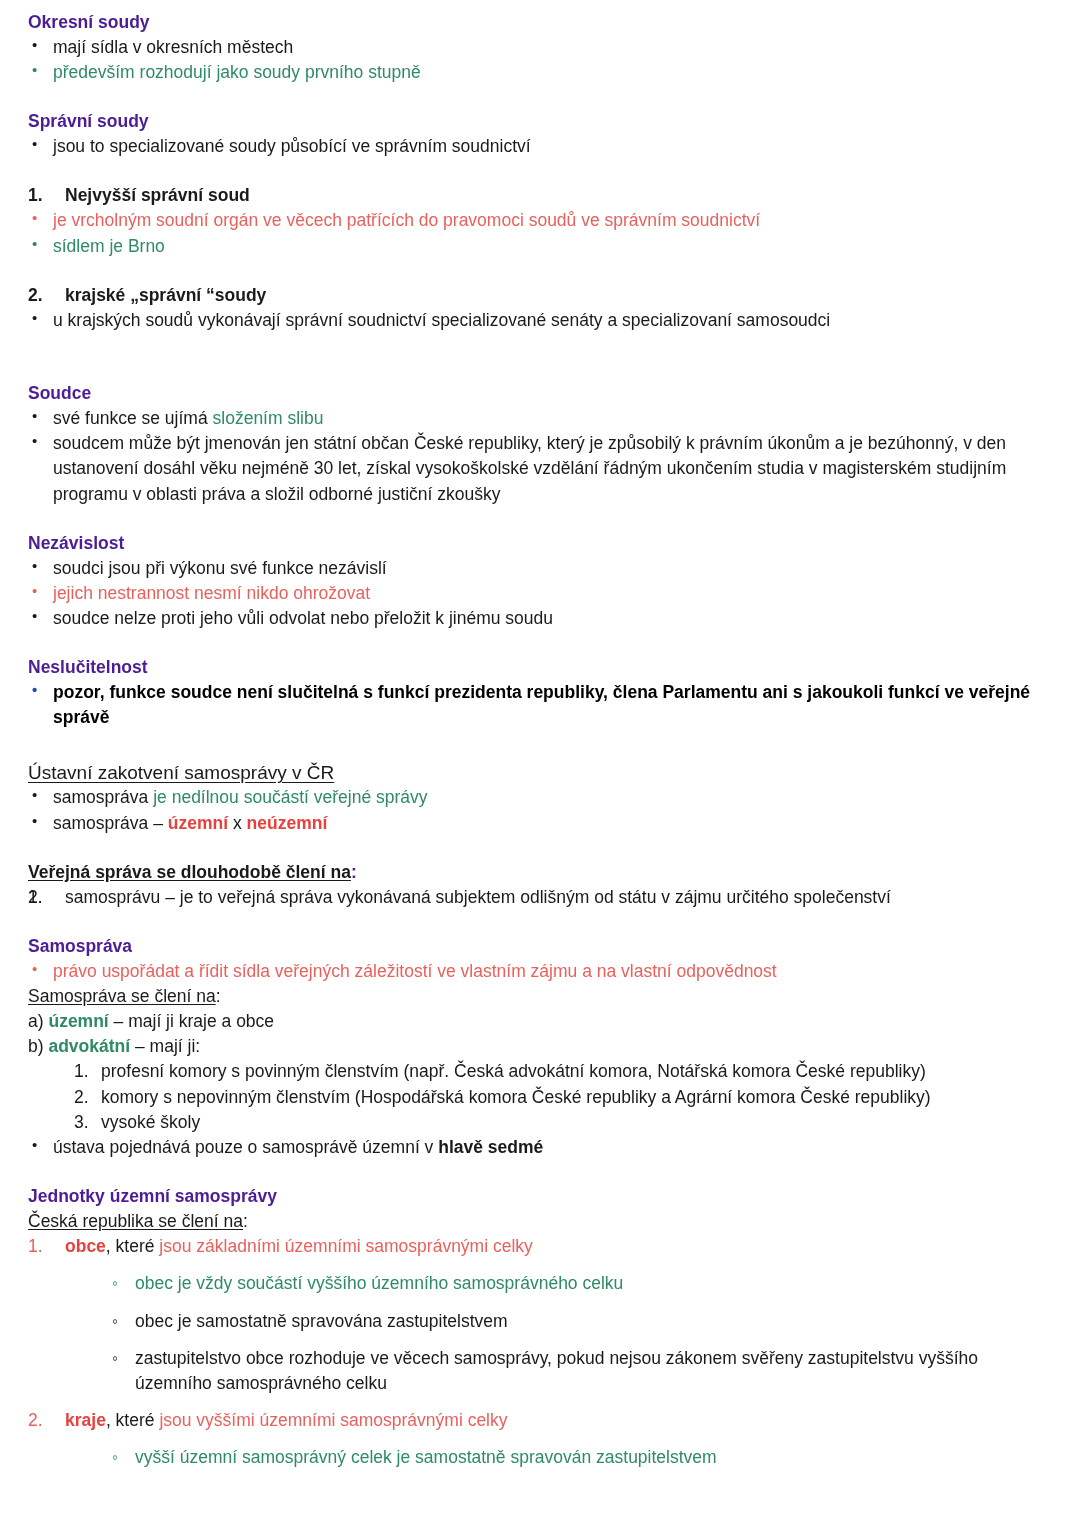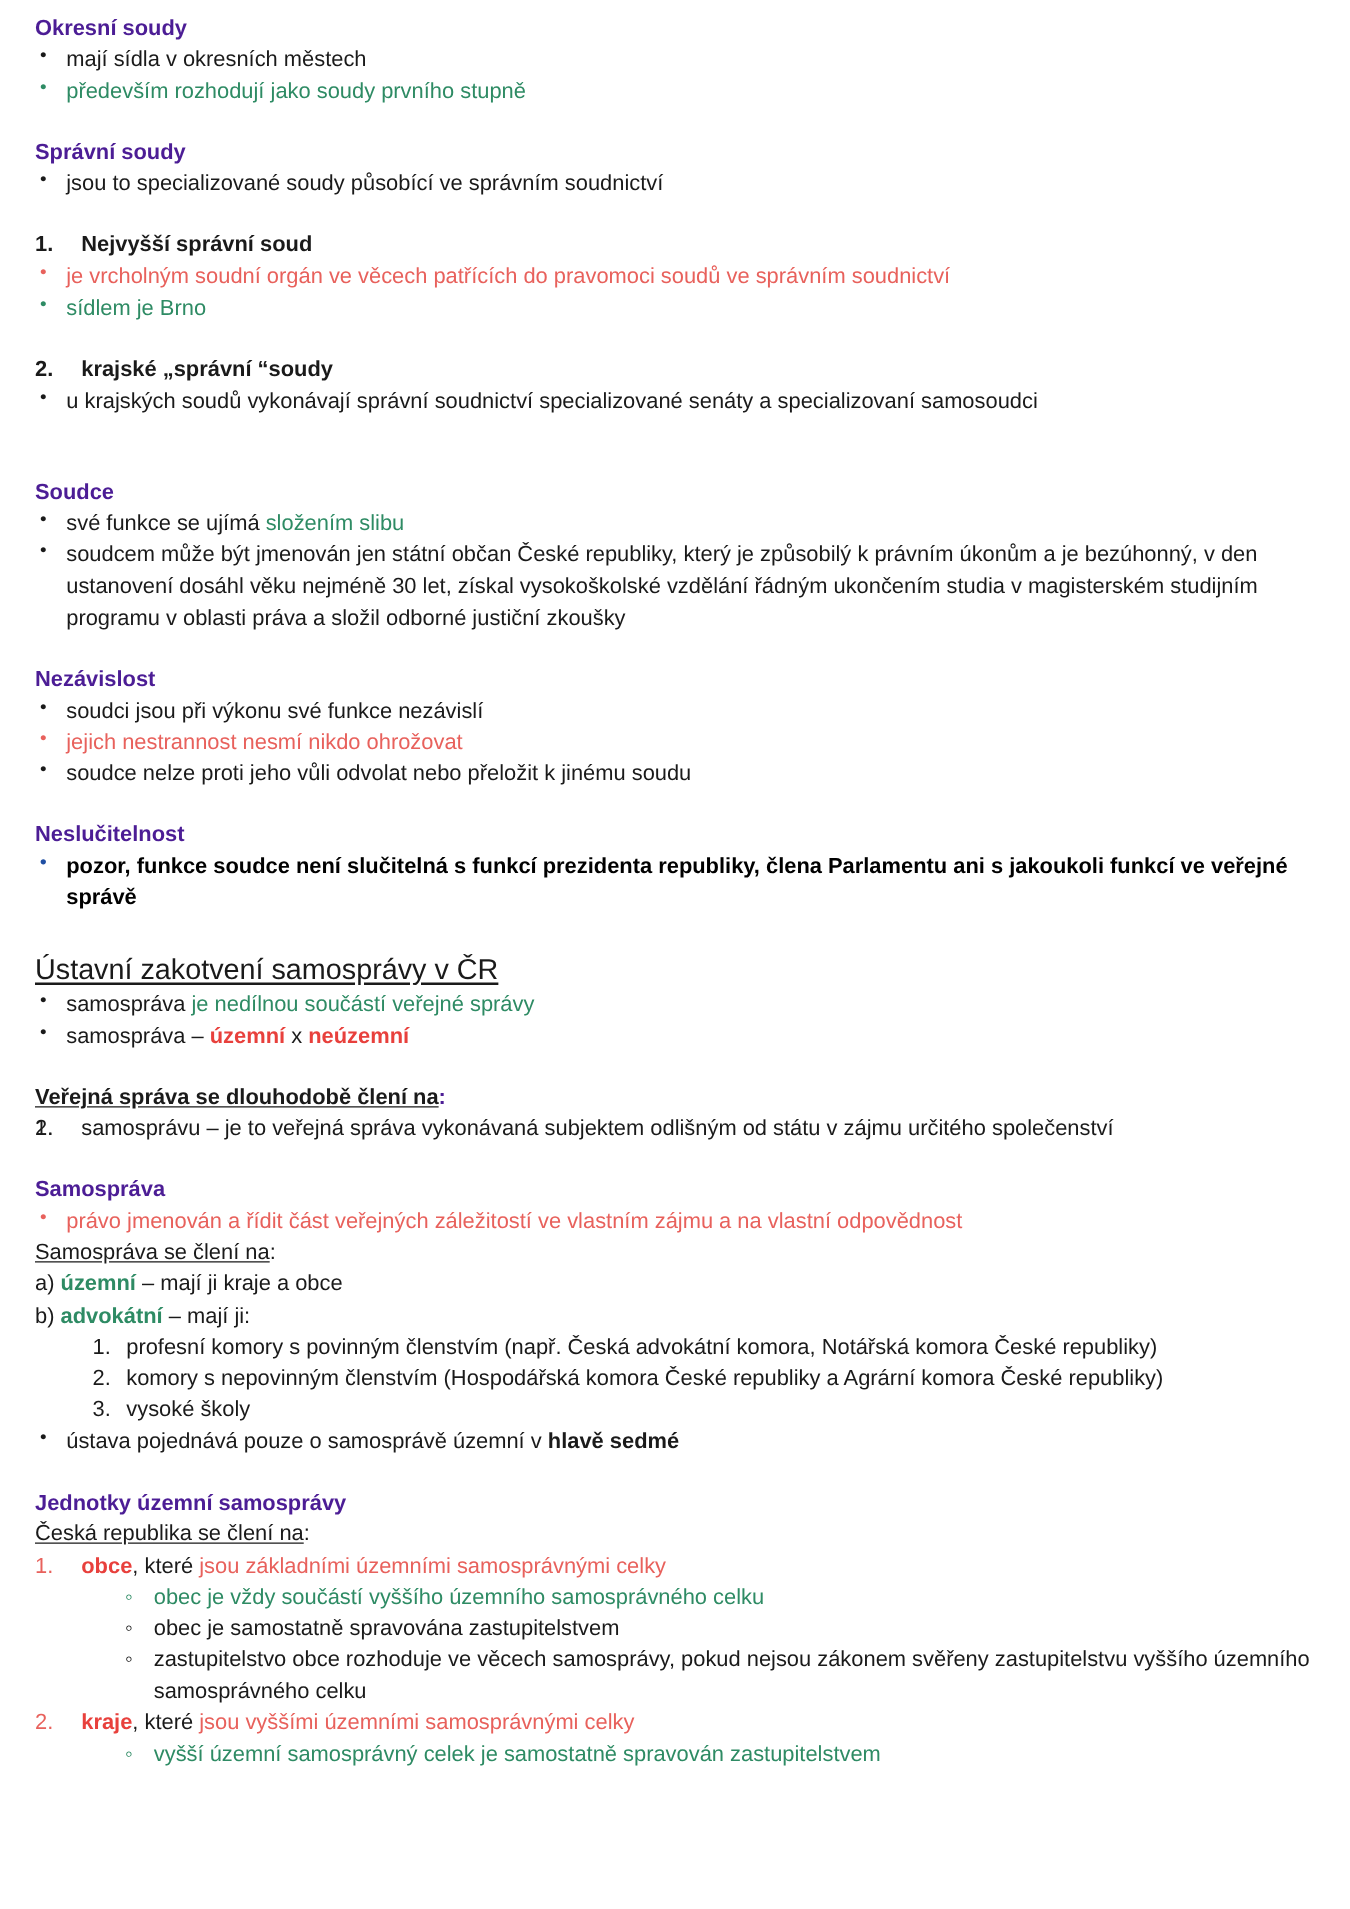--- a/index.html
+++ b/index.html
@@ -35,21 +35,21 @@
     font-size: 17.5px;
     font-weight: bold;
     line-height: 1.42;
     margin: 0;
     color: #1a1a1a;
     text-decoration: underline;
     text-underline-offset: 2px;
     display: inline-block;
   }
   .h-big-u {
-    font-size: 23px;
+    font-size: 19px;
     font-weight: normal;
     line-height: 1.32;
     margin: 0;
     color: #1a1a1a;
     text-decoration: underline;
     text-underline-offset: 3px;
     display: inline-block;
   }
   .plain-u {
     font-size: 17.5px;
@@ -117,21 +117,21 @@
     position: absolute;
     left: 46px;
     top: 0;
   }
 
   .circ {
     position: relative;
     padding-left: 95px;
     font-size: 17.5px;
     line-height: 1.44;
-    margin: 0;
+    margin: 12px;
     color: #1a1a1a;
     text-indent: 0;
   }
   .circ::before {
     content: "\25E6";
     position: absolute;
     left: 72px;
     top: 0px;
     font-size: 17.5px;
     color: inherit;
@@ -264,21 +264,21 @@
       <span class="mk">2.</span>
       <span>samosprávu – je to veřejná správa vykonávaná subjektem odlišným od státu v zájmu určitého společenství</span>
     </div>
   </div>
 
   <div class="gap-sec"></div>
 
   <div>
     <div class="h-bold">Samospráva</div>
     <div class="bul r red">
-      <span>právo jmenován a řídit část veřejných záležitostí ve vlastním zájmu a na vlastní odpovědnost</span>
+      <span>právo uspořádat a řídit sídla veřejných záležitostí ve vlastním zájmu a na vlastní odpovědnost</span>
     </div>
     <div>
       <span class="plain-u">Samospráva se člení na</span><span class="line" style="display:inline">:</span>
     </div>
     <div class="line">
       <span>a)</span>
       <span class="green b">územní</span><span> – mají ji kraje a obce</span>
     </div>
     <div class="line">
       <span>b)</span>

